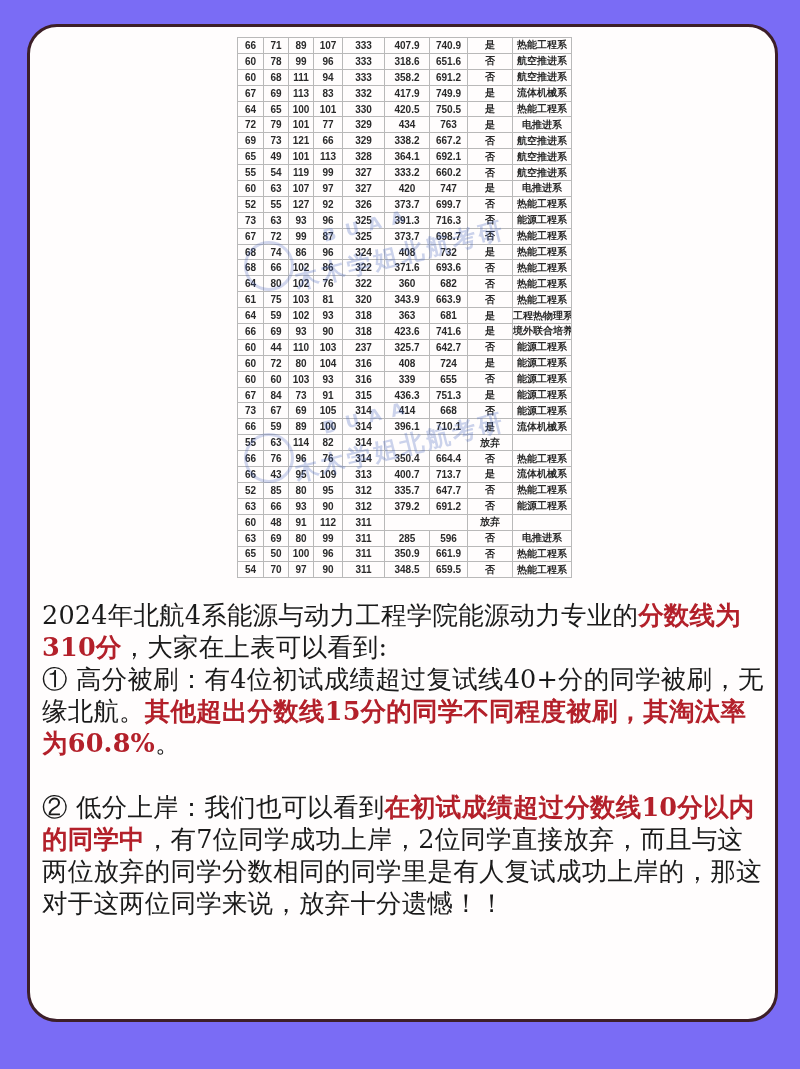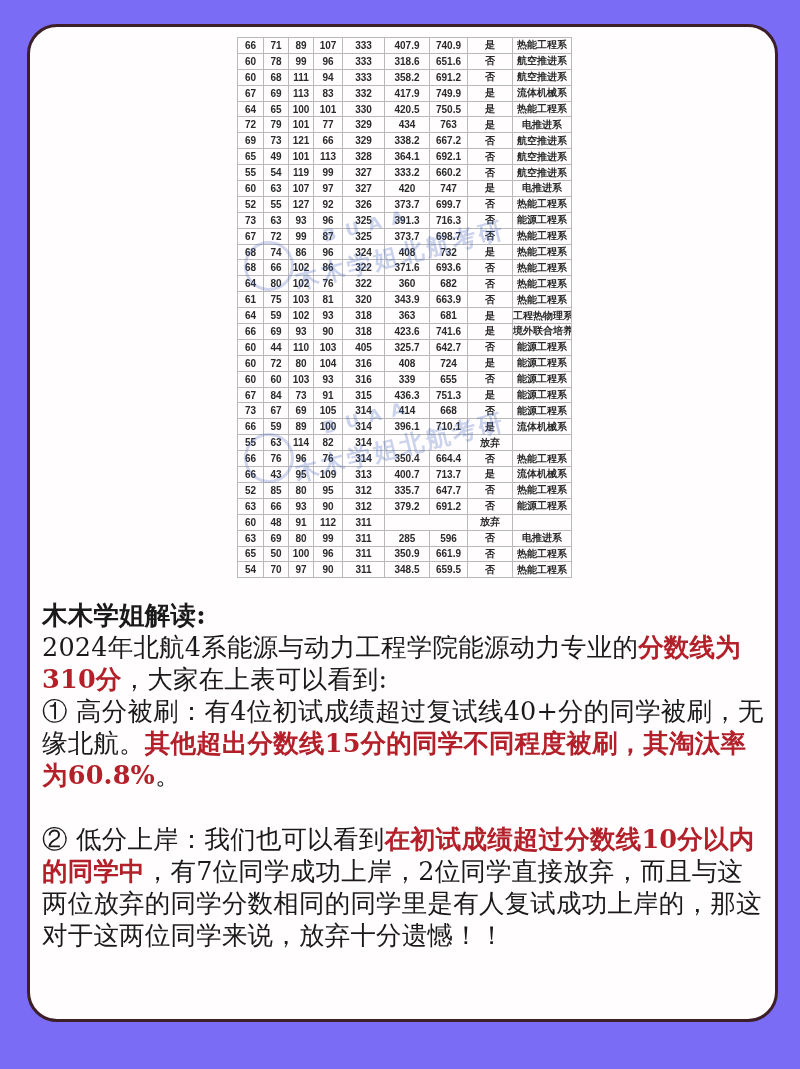--- a/index.html
+++ b/index.html
@@ -292,21 +292,21 @@
             <td>423.6</td>
             <td>741.6</td>
             <td>是</td>
             <td>境外联合培养专项</td>
           </tr>
           <tr>
             <td>60</td>
             <td>44</td>
             <td>110</td>
             <td>103</td>
-            <td>405</td>
+            <td>237</td>
             <td>325.7</td>
             <td>642.7</td>
             <td>否</td>
             <td>能源工程系</td>
           </tr>
           <tr>
             <td>60</td>
             <td>72</td>
             <td>80</td>
             <td>104</td>
@@ -462,19 +462,18 @@
   </div>
 
   <div class="wm-logo" style="left:214px; top:214px;"></div>
   <div class="watermark wm1-t">BUAA</div>
   <div class="watermark wm1-s">木木学姐北航考研</div>
   <div class="wm-logo" style="left:214px; top:406px;"></div>
   <div class="watermark wm2-t">BUAA</div>
   <div class="watermark wm2-s">木木学姐北航考研</div>
 
   <div class="text-block">
-    <p class="title">木木学姐解读:</p>
     <p><span>2024年北航4系能源与动力工程学院能源动力专业的</span><span class="red">分数线为310分</span><span>，大家在上表可以看到:</span></p>
     <p><span>① 高分被刷：有4位初试成绩超过复试线40+分的同学被刷，无缘北航。</span><span class="red">其他超出分数线15分的同学不同程度被刷，其淘汰率为60.8%</span><span>。</span></p>
     <div class="gap"></div>
     <p><span>② 低分上岸：我们也可以看到</span><span class="red">在初试成绩超过分数线10分以内的同学中</span><span>，有7位同学成功上岸，2位同学直接放弃，而且与这两位放弃的同学分数相同的同学里是有人复试成功上岸的，那这对于这两位同学来说，放弃十分遗憾！！</span></p>
   </div>
 </div>
 
 </body></html>

